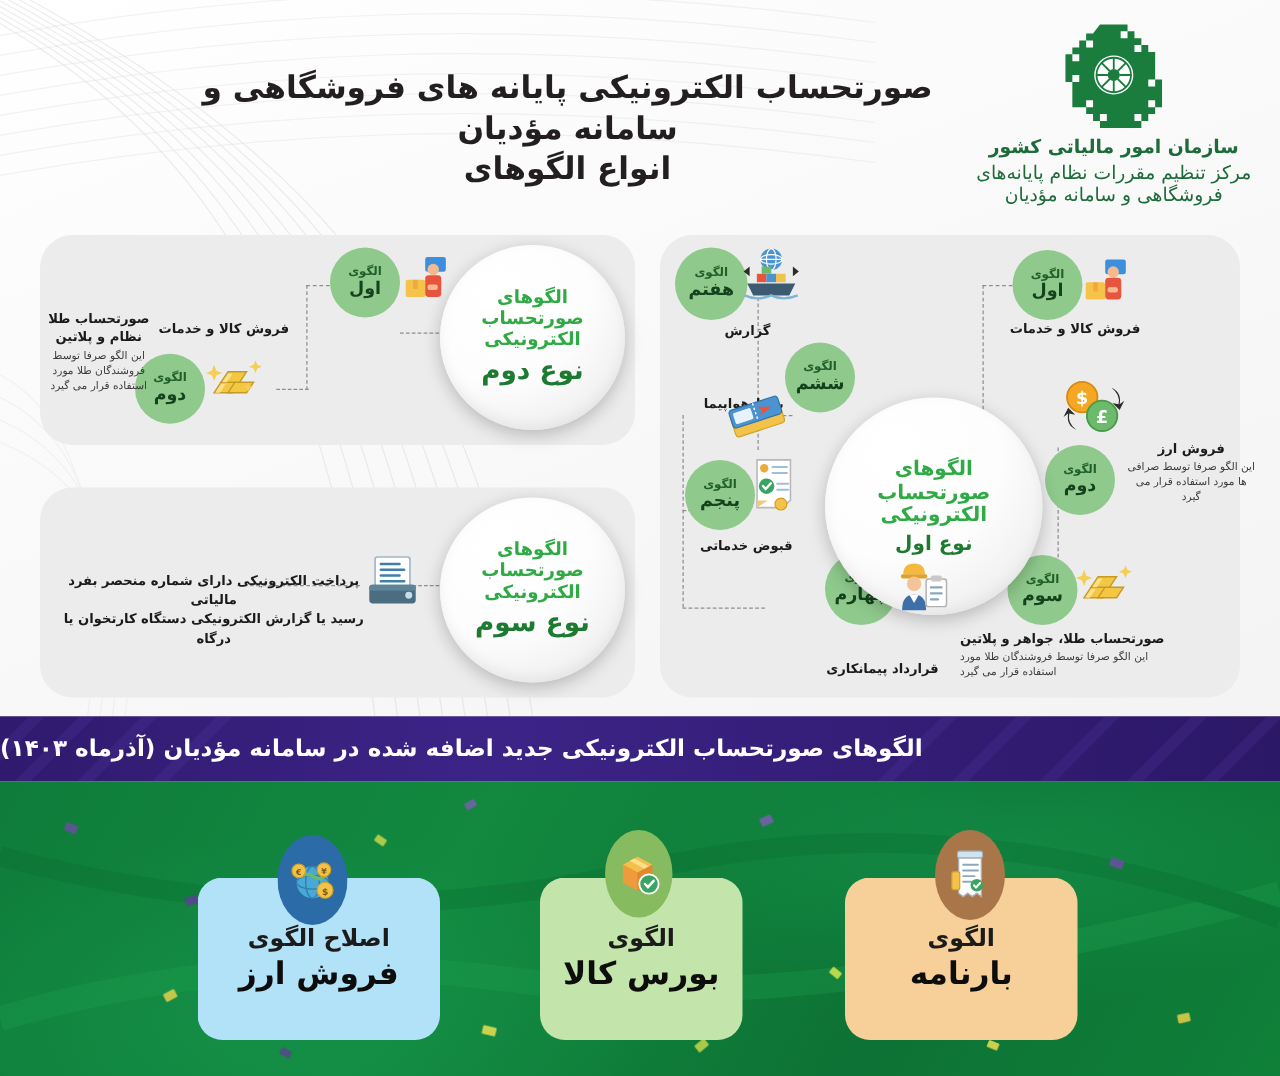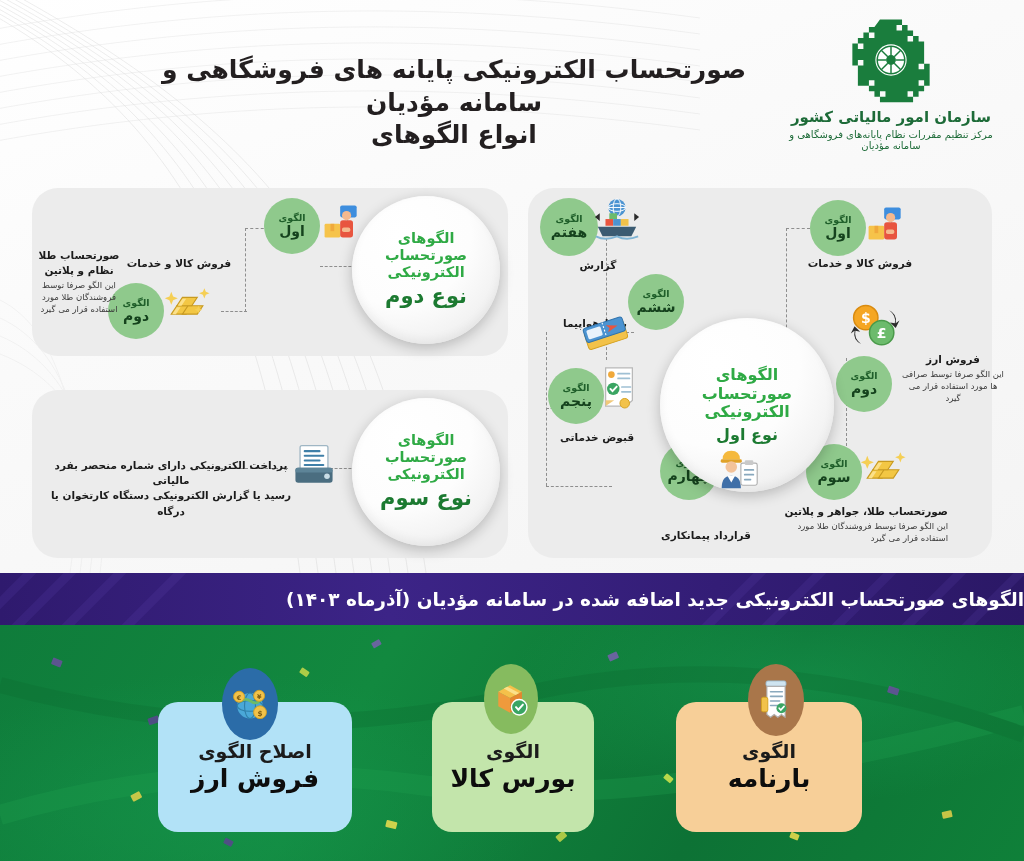--- a/index.html
+++ b/index.html
@@ -68,21 +68,21 @@
   }
   #logo-mark { margin: 0 auto; display:block; }
   #org-name {
     font-size: 15px;
     color: #1d6b38;
     font-weight: bold;
     margin-top: 2px;
     letter-spacing: -0.2px;
   }
   #org-sub {
-    font-size: 10px;
+    font-size: 15px;
     color: #1d6b38;
     margin-top: 3px;
     letter-spacing: -0.2px;
   }
 
   
   .panel {
     position: absolute;
     background: #ececec;
     border-radius: 26px;
@@ -158,27 +158,26 @@
     width: 1024px; height: 52px;
     background: linear-gradient(90deg,#2f1a6e 0%,#3c2487 38%,#331d76 70%,#2b1866 100%);
     overflow: hidden;
     z-index: 10;
   }
   #banner-stripes { position:absolute; left:0; top:0; width:1024px; height:52px; opacity:.30; }
   #banner-text {
     position: absolute;
     left: 0; right: 0; top: 50%;
     transform: translateY(-50%);
-    text-align: right;
+    text-align: left;
     direction: rtl;
     color: #ffffff;
     font-size: 18.5px;
     font-weight: bold;
     letter-spacing: -0.3px;
-    margin-left: 28px;
   }
 
   
   #bottom-area {
     position: absolute;
     left: 0; top: 625px;
     width: 1024px; height: 236px;
     background:
       radial-gradient(ellipse 520px 220px at 22% 78%, rgba(22,150,78,.55) 0%, rgba(0,0,0,0) 62%),
       radial-gradient(ellipse 480px 200px at 78% 25%, rgba(26,163,86,.45) 0%, rgba(0,0,0,0) 60%),
@@ -445,21 +444,21 @@
       <g fill="#fbe08a">
         <path d="M17 29 l5 -7.5 h4 l-5 7.5 z"></path>
         <path d="M11 38 l5 -7.5 h4 l-5 7.5 z"></path>
       </g>
       <g fill="#f5cf55">
         <path d="M8 19 l2 -5 l2 5 l5 2 l-5 2 l-2 5 l-2 -5 l-5 -2 z"></path>
         <path d="M44 14 l1.6 -4 l1.6 4 l4 1.6 l-4 1.6 l-1.6 4 l-1.6 -4 l-4 -1.6 z"></path>
       </g>
     </svg>
   </div>
-  <div class="desc" style="left:768px; top:504px; width:180px; text-align:right;">
+  <div class="desc" style="left:768px; top:504px; width:180px; text-align:left;">
     <div class="desc-main">صورتحساب طلا، جواهر و پلاتین</div>
     <div class="desc-note">این الگو صرفا توسط فروشندگان طلا مورد استفاده قرار می گیرد</div>
   </div>
 
   <div class="pat-badge" style="left:660px; top:442px; width:58px; height:58px;">
     <div class="pb-top">الگوی</div>
     <div class="pb-bot">چهارم</div>
   </div>
   <div class="icon-box" style="left:714px; top:444px;">
     <svg width="48" height="48" viewBox="0 0 50 50">

